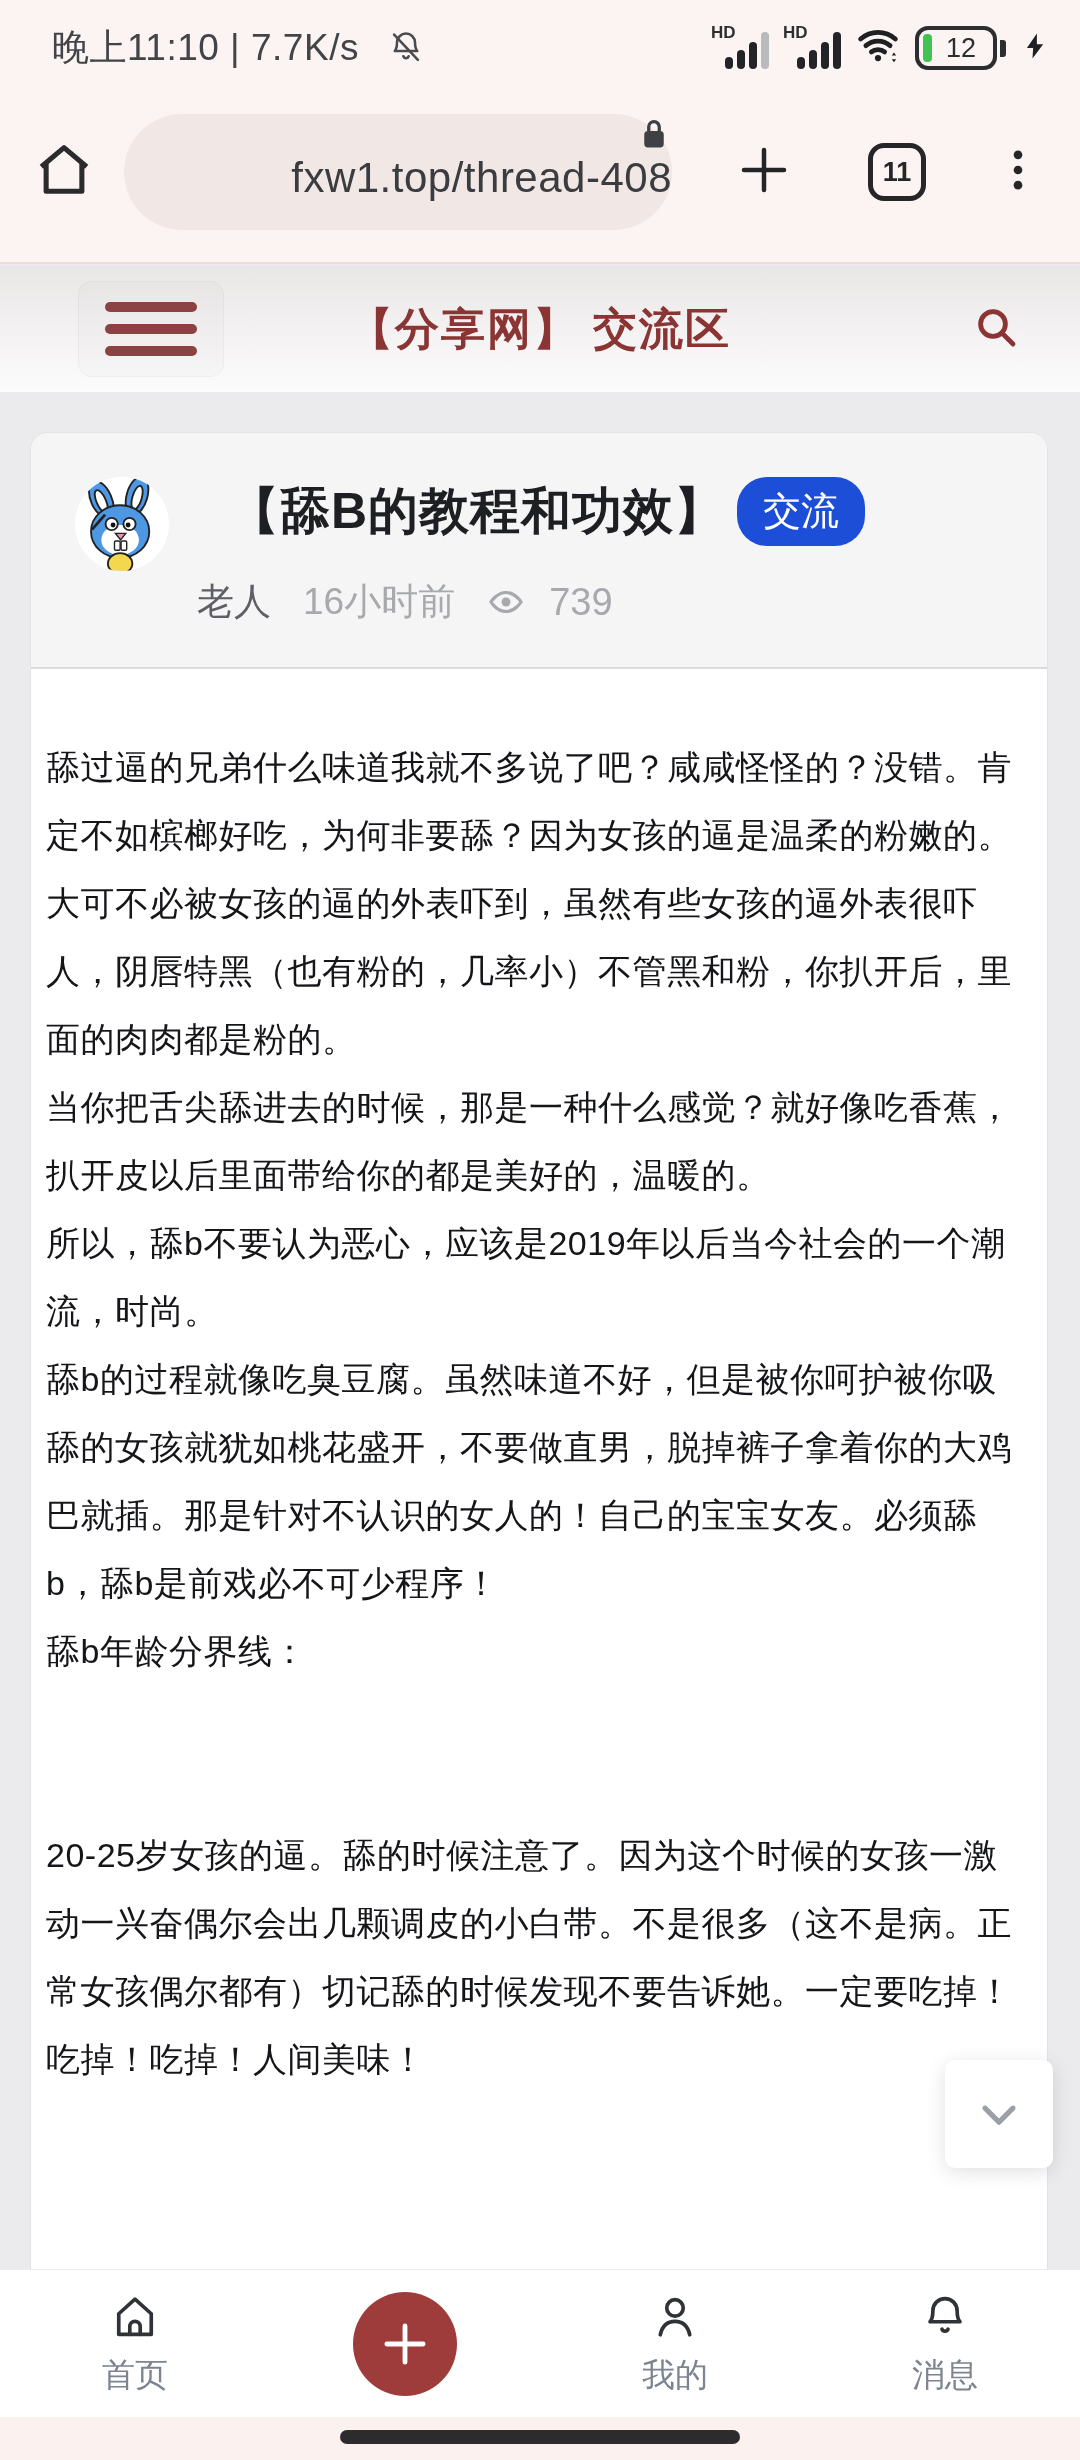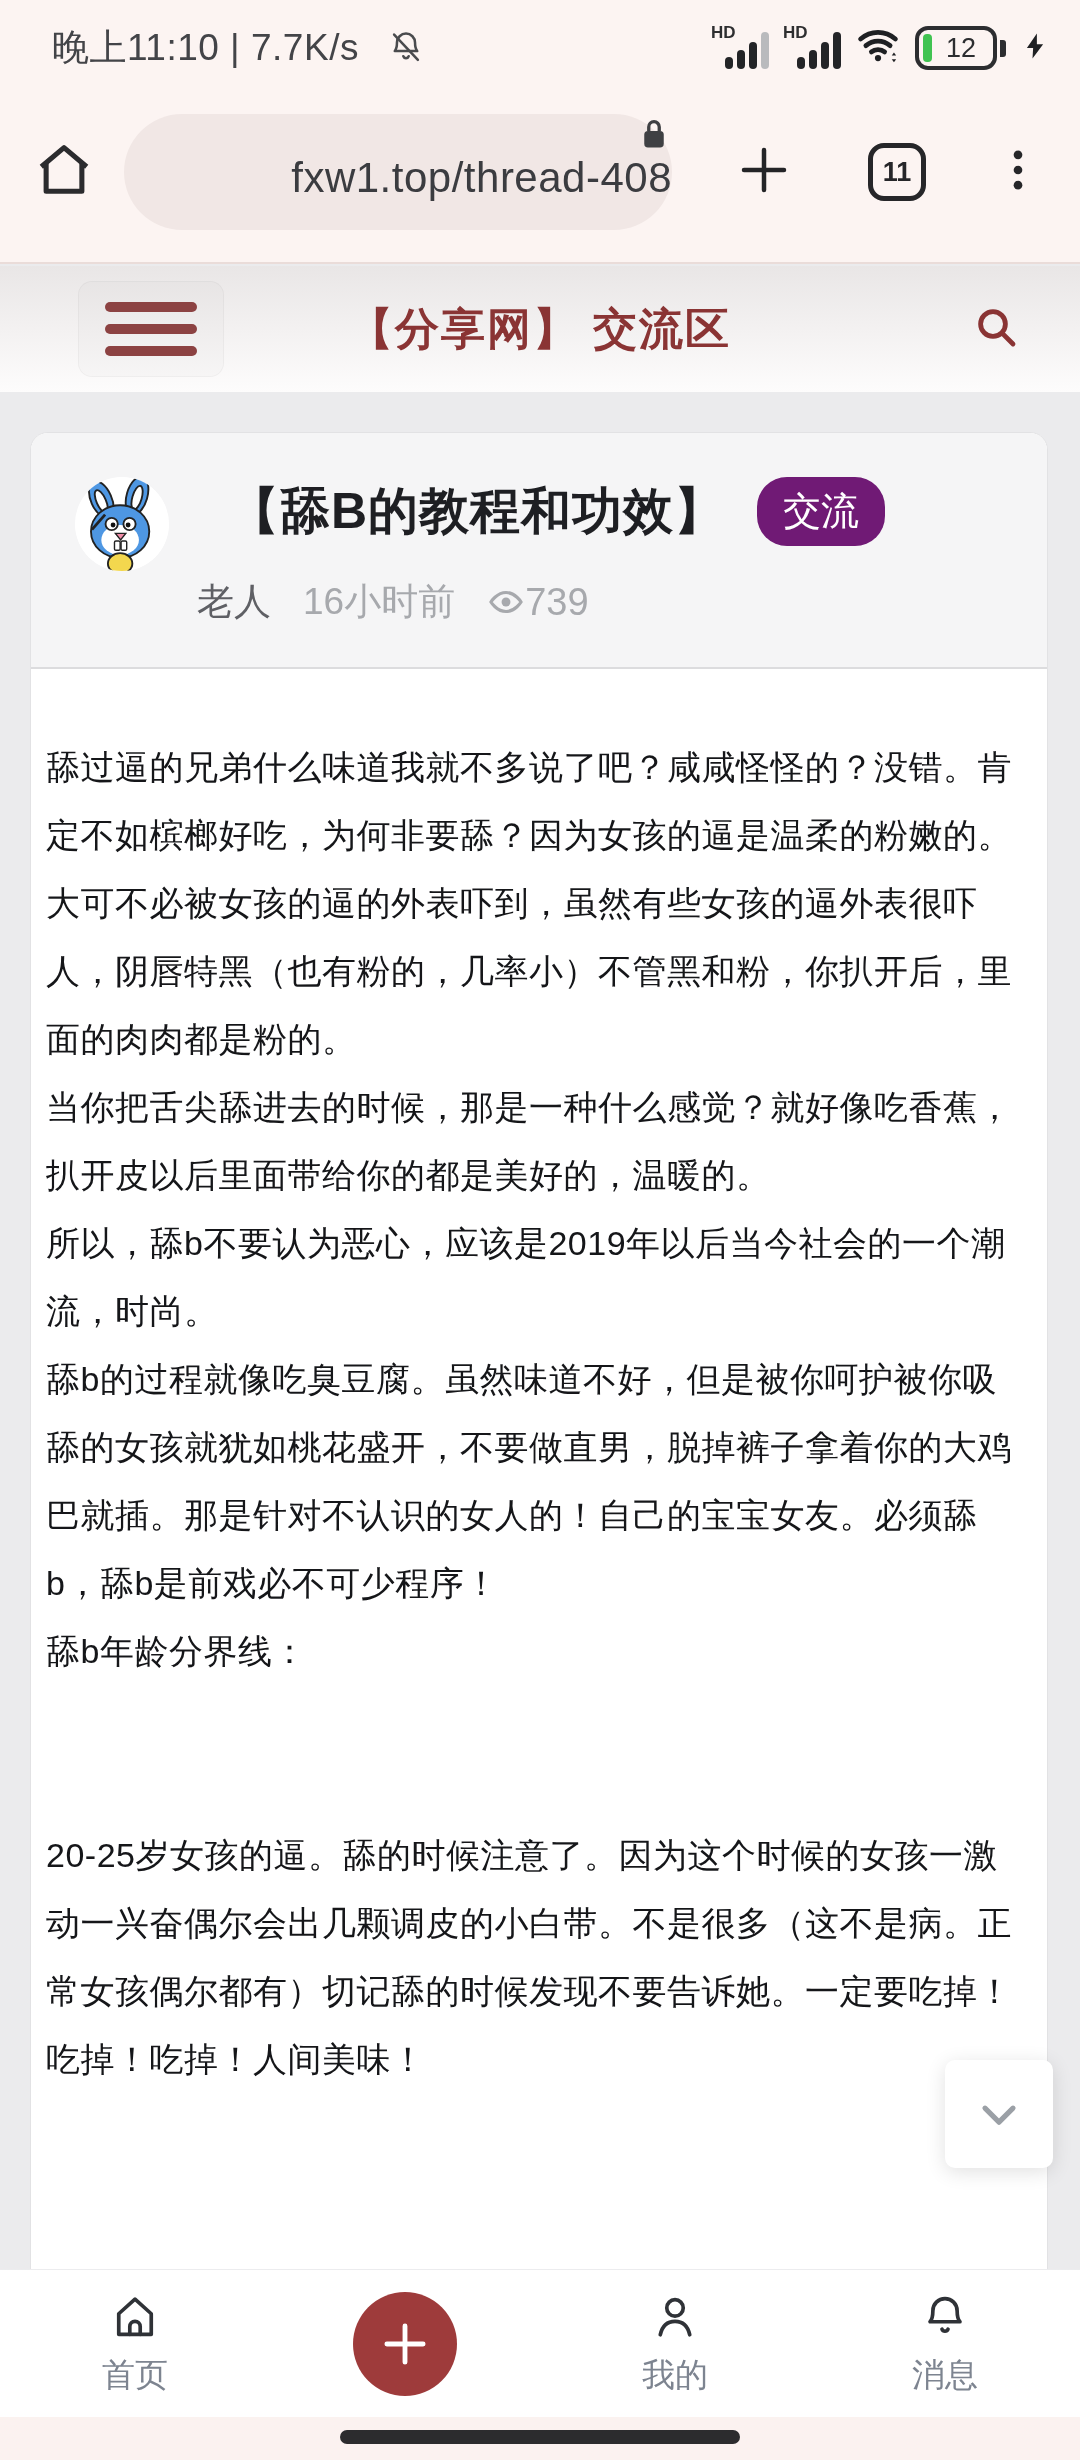--- a/index.html
+++ b/index.html
@@ -49,27 +49,27 @@
   .hamburger .hbar + .hbar { margin-top:12px; }
   .sh-title { position:absolute; left:0; right:0; text-align:center; font-size:44px; font-weight:600; color:#8a3434; letter-spacing:2px; }
   .search-btn { position:absolute; right:60px; } .search-btn svg { width:48px; height:48px; color:#8a3434; }
 
   
   .card { position:absolute; left:30px; top:432px; width:1018px; height:1984px; background:#fff;
     border:1px solid #e2e2e4; border-radius:18px 18px 0 0; box-sizing:border-box; overflow:hidden; }
   .card-head { position:relative; height:234px; background:#f5f5f6; border-bottom:2px solid #dcdcde; }
   .avatar { position:absolute; left:44px; top:44px; width:94px; height:94px; border-radius:50%; overflow:hidden; background:#fff; }
   .avatar svg { width:100%; height:100%; }
-  .title-row { position:absolute; left:198px; top:44px; display:flex; align-items:center; gap:32px; }
+  .title-row { position:absolute; left:198px; top:44px; display:flex; align-items:center; gap:12px; }
   .thread-title { margin:0; font-size:50px; font-weight:bold; color:#1e1f23; letter-spacing:1px; white-space:nowrap; }
-  .badge { background:#701a75; color:#fff; font-size:38px; padding:9px 26px; border-radius:30px; white-space:nowrap; }
+  .badge { background:#1d4ed8; color:#fff; font-size:38px; padding:9px 26px; border-radius:30px; white-space:nowrap; }
   .meta-row { position:absolute; left:166px; top:144px; display:flex; align-items:center; gap:32px; }
   .meta-author { font-size:37px; color:#5f6065; }
   .meta-time { font-size:37px; color:#a7a9ad; }
-  .meta-views { display:flex; align-items:center; gap:0; color:#a7a9ad; }
+  .meta-views { display:flex; align-items:center; gap:24px; color:#a7a9ad; }
   .meta-views svg { width:38px; height:38px; }
   .meta-views span { font-size:38px; }
 
   .card-body { padding:64px 30px 0 15px; font-size:34px; line-height:68px; color:#151619; letter-spacing:.5px; }
   .card-body p { margin:0; min-height:68px; }
 
   
   .scroll-btn { position:absolute; left:945px; top:2060px; width:108px; height:108px; background:#fff; border-radius:10px;
     box-shadow:0 4px 20px rgba(0,0,0,.12); display:flex; align-items:center; justify-content:center; }
   .scroll-btn svg { width:56px; height:56px; color:#9ba0a6; }

